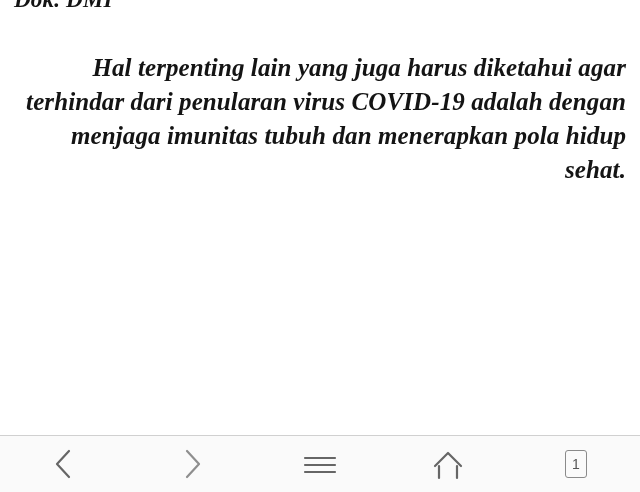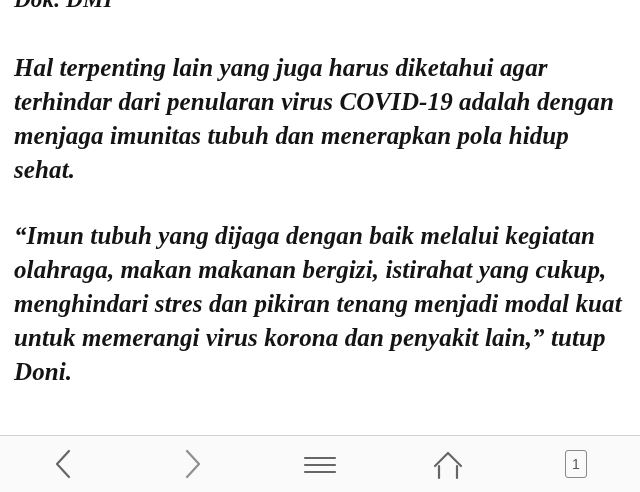--- a/index.html
+++ b/index.html
@@ -49,20 +49,21 @@
     font-style: italic;
     font-weight: bold;
     font-size: 25px;
     line-height: 1.36;
     color: #141414;
     margin: 0;
     letter-spacing: 0.1px;
   }
   .para.first {
     margin-top: 36px;
+    text-align: right;
   }
   .para.second {
     margin-top: 32px;
   }
   .navbar {
     position: absolute;
     left: 0;
     right: 0;
     bottom: 0;
     height: 57px;
@@ -103,21 +104,20 @@
   }
 </style>
 </head>
 <body>
 
 <div class="page">
 
   <div class="article">
     <p class="caption">Dok. DMI</p>
     <p class="para first">Hal terpenting lain yang juga harus diketahui agar terhindar dari penularan virus COVID-19 adalah dengan menjaga imunitas tubuh dan menerapkan pola hidup sehat.</p>
-    <p class="para second">“Imun tubuh yang dijaga dengan baik melalui kegiatan olahraga, makan makanan bergizi, istirahat yang cukup, menghindari stres dan pikiran tenang menjadi modal kuat untuk memerangi virus korona dan penyakit lain,” tutup Doni.</p>
   </div>
 
   <div class="navbar">
 
     <button class="nav-btn">
       <span>
         <svg width="26" height="34" viewBox="0 0 26 34" fill="none" stroke="#666666" stroke-width="2.2" stroke-linecap="round" stroke-linejoin="round">
           <polyline points="18,4 6,17 18,30"></polyline>
         </svg>
       </span>

